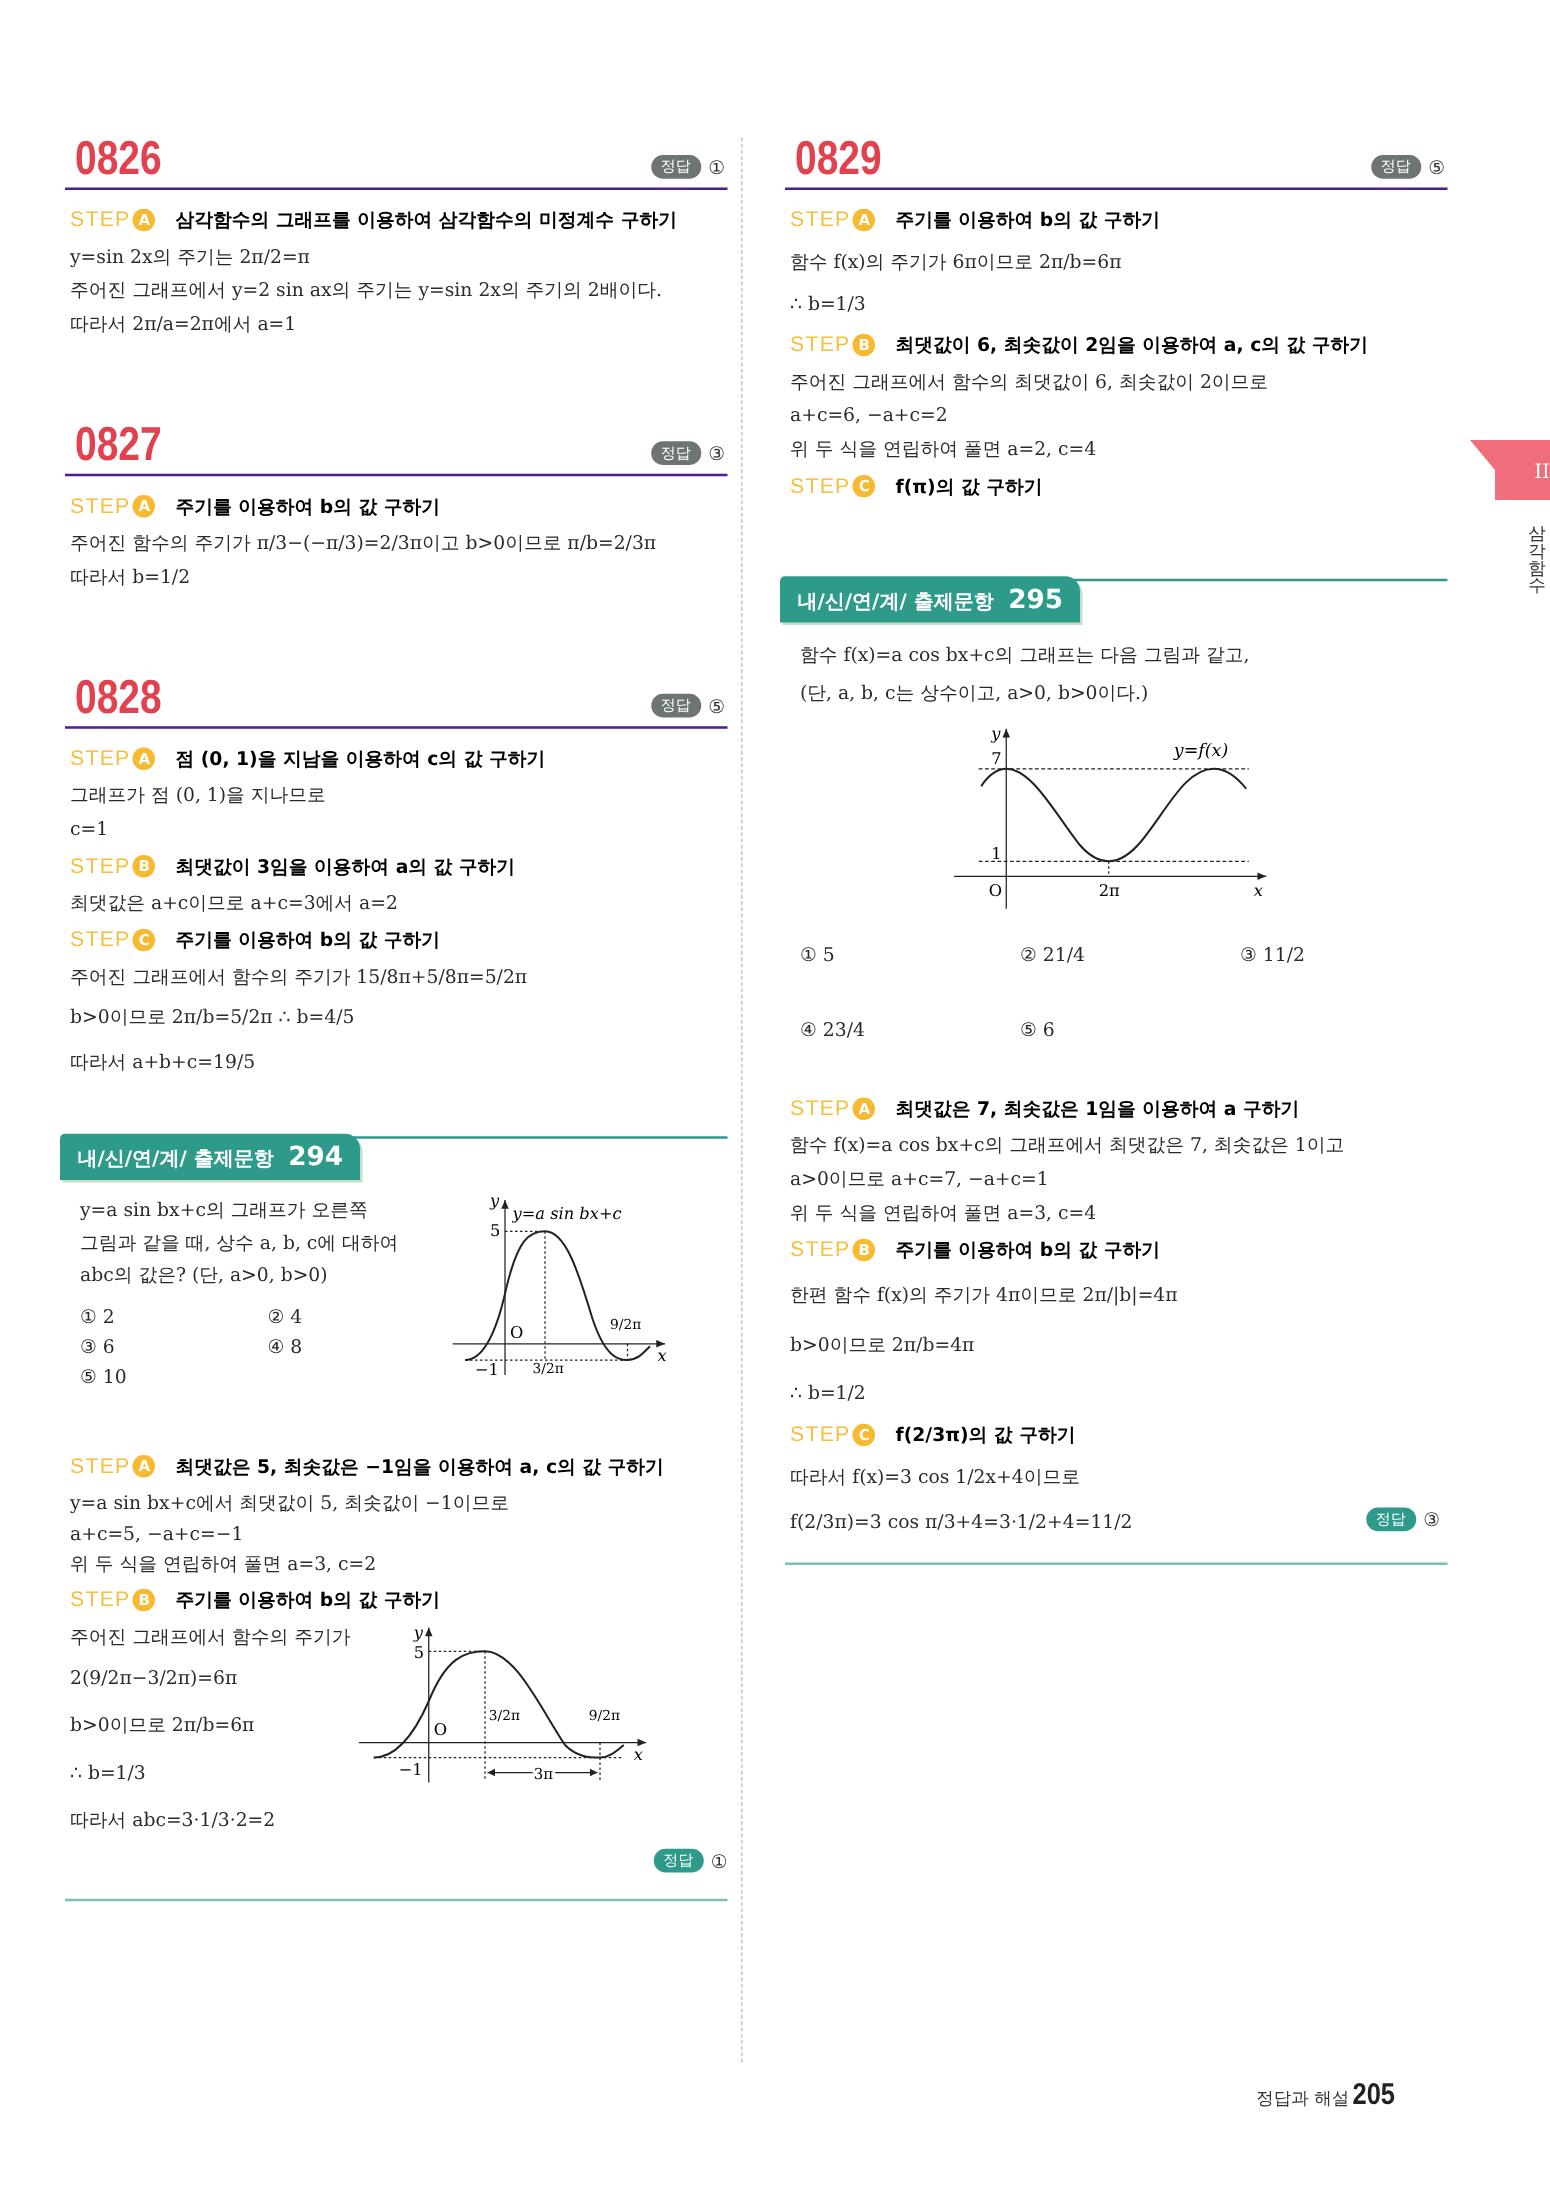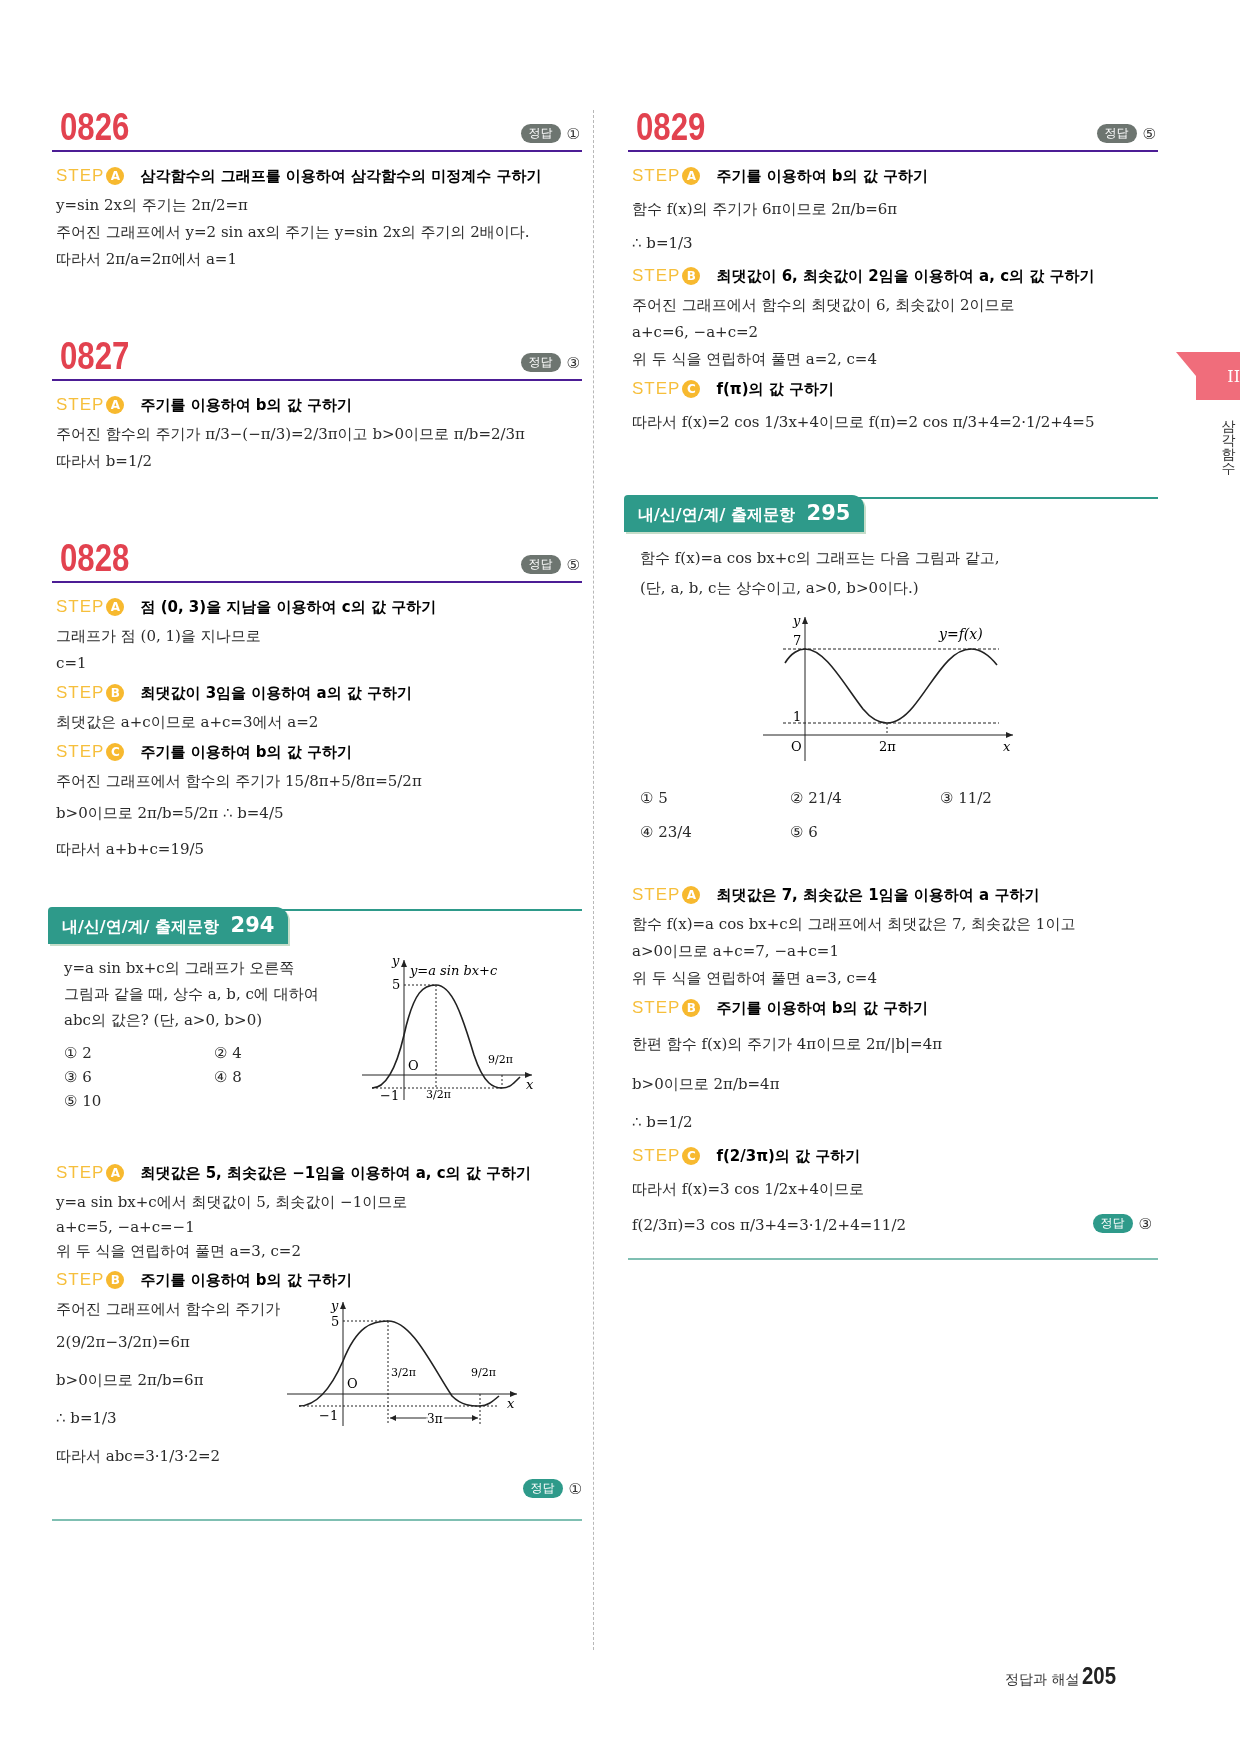--- a/index.html
+++ b/index.html
@@ -93,21 +93,21 @@
     <div class="prob-head">
       <span class="prob-num">0828</span>
       <span class="ans">
         <span class="ans-badge">정답</span>
         <span class="ans-val">⑤</span>
       </span>
     </div>
     <div class="step">
       <span class="step-word">STEP</span>
       <span class="step-letter">A</span>
-      <span class="step-title">점 (0, 3)을 지남을 이용하여 c의 값 구하기</span>
+      <span class="step-title">점 (0, 1)을 지남을 이용하여 c의 값 구하기</span>
     </div>
     <div class="line">그래프가 점 (0, 1)을 지나므로</div>
     <div class="line">c=1</div>
     <div class="step">
       <span class="step-word">STEP</span>
       <span class="step-letter">B</span>
       <span class="step-title">최댓값이 3임을 이용하여 a의 값 구하기</span>
     </div>
     <div class="line">최댓값은 a+c이므로 a+c=3에서 a=2</div>
     <div class="step">
@@ -239,21 +239,20 @@
       <span class="step-title">최댓값이 6, 최솟값이 2임을 이용하여 a, c의 값 구하기</span>
     </div>
     <div class="line">주어진 그래프에서 함수의 최댓값이 6, 최솟값이 2이므로</div>
     <div class="line">a+c=6, −a+c=2</div>
     <div class="line">위 두 식을 연립하여 풀면 a=2, c=4</div>
     <div class="step">
       <span class="step-word">STEP</span>
       <span class="step-letter">C</span>
       <span class="step-title">f(π)의 값 구하기</span>
     </div>
-    <div class="line" style="line-height:34px">따라서 f(x)=2 cos 1/3x+4이므로 f(π)=2 cos π/3+4=2·1/2+4=5</div>
   </div>
 
   <div style="height:46px"></div>
 
   <div style="position:relative;">
     <div class="naesin">
       <div class="naesin-tab">
         <span>내/신/연/계/ 출제문항</span>
         <span class="num">295</span>
       </div>
@@ -273,21 +272,21 @@
       <path d="M22,50 C28,40 36,36 42,36 C62,36 80,70 100,96 C110,108 118,110 124,110 C132,110 140,106 150,94 C170,70 185,36 208,36 C218,36 226,42 234,52" fill="none" stroke="#222" stroke-width="1.6"></path>
       <text x="30" y="12" font-size="13" font-style="italic">y</text>
       <text x="176" y="26" font-size="14" font-style="italic">y=f(x)</text>
       <text x="30" y="32" font-size="13">7</text>
       <text x="30" y="108" font-size="13">1</text>
       <text x="28" y="138" font-size="13">O</text>
       <text x="116" y="138" font-size="13">2π</text>
       <text x="240" y="138" font-size="13" font-style="italic">x</text>
     </svg>
 
-    <div class="choices" style="margin-top:18px;line-height:34px;">
+    <div class="choices" style="margin-top:18px;line-height:34px;gap:26px;">
       <span>① 5</span>
       <span>② 21/4</span>
       <span>③ 11/2</span>
       <span>④ 23/4</span>
       <span>⑤ 6</span>
     </div>
 
     <div style="height:30px"></div>
     <div class="step">
       <span class="step-word">STEP</span>

